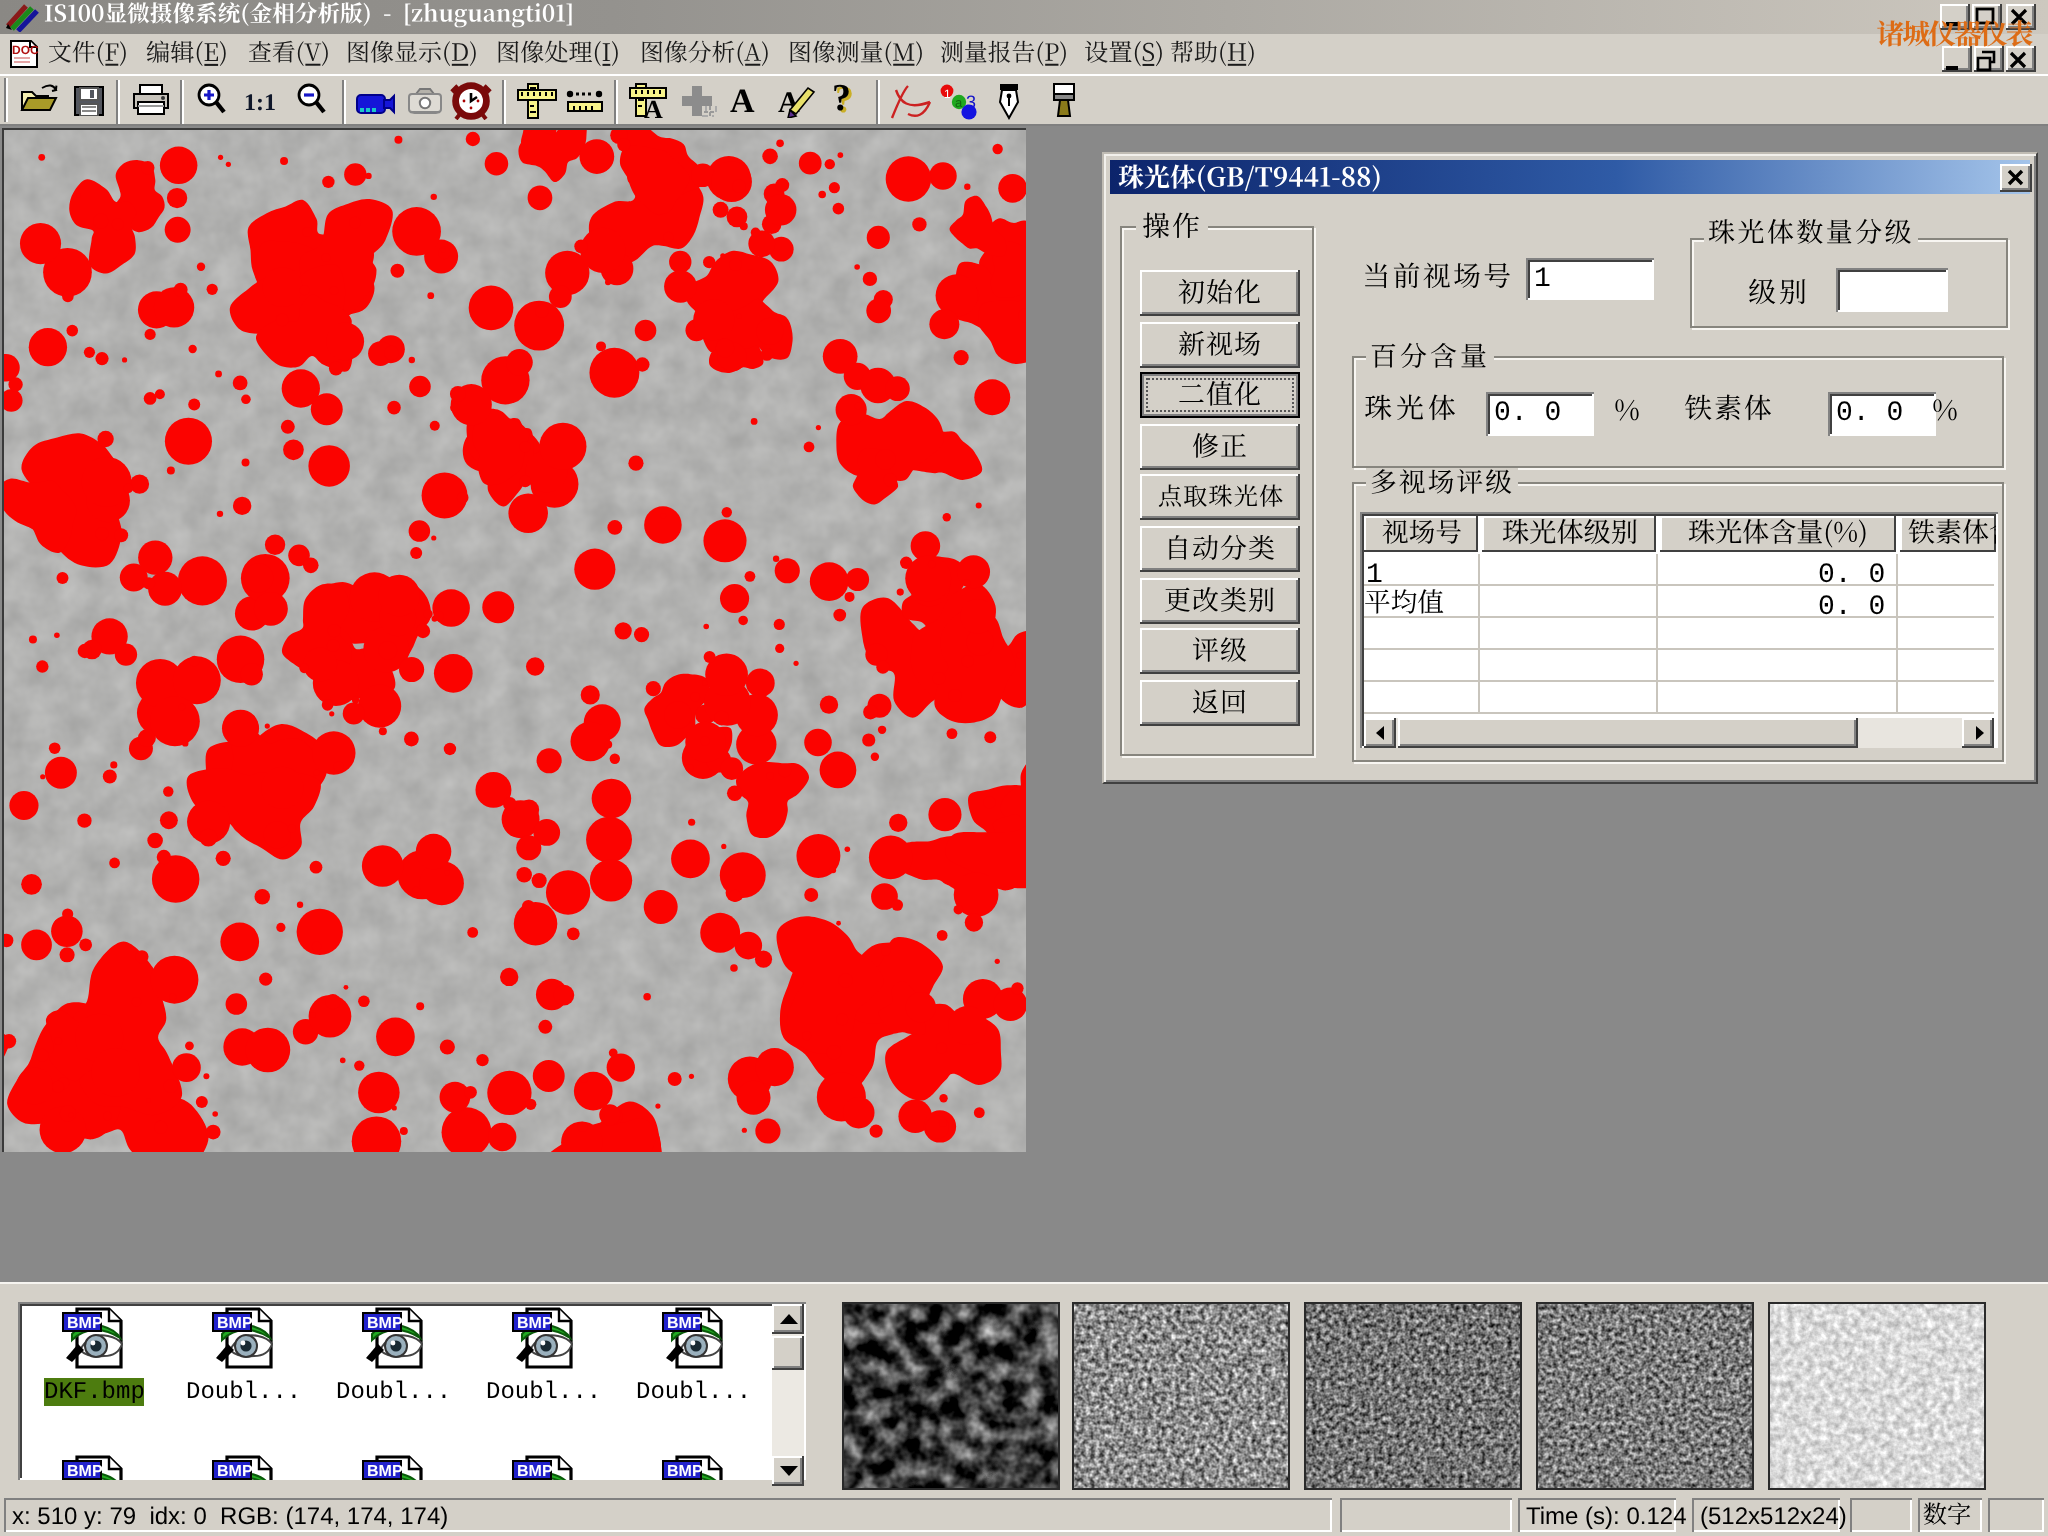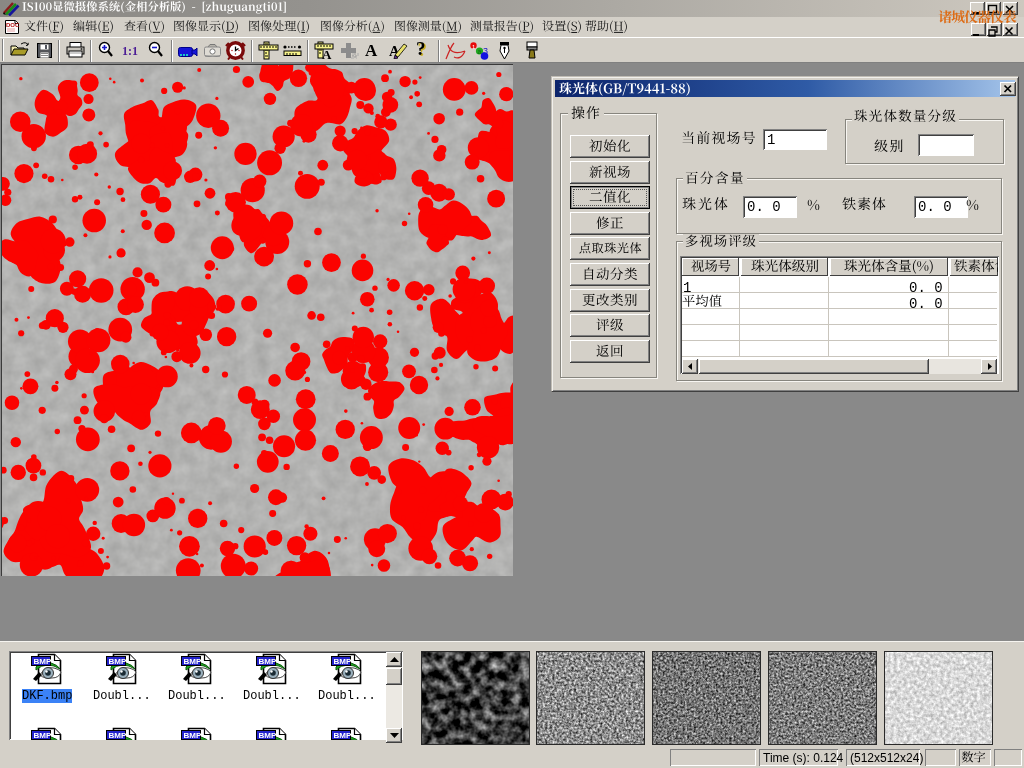--- a/index.html
+++ b/index.html
@@ -233,21 +233,21 @@
     <rect x="3" y="9" width="13" height="6" fill="#fff" stroke="#000"></rect>
     <rect x="3" y="10.5" width="13" height="1" fill="#999"></rect>
     <circle cx="15.5" cy="7" r="1" fill="#333"></circle>
   </svg>
 <div class="ab sep" style="left:90px;top:40px"></div>
 <svg class="ab" style="left:98px;top:41px" width="15" height="18" viewBox="0 0 15 18">
     <circle cx="6.5" cy="6.5" r="5" fill="#fff" stroke="#000" stroke-width="1.4"></circle>
     <path d="M6.5 4 v5 M4 6.5 h5" stroke="#1717c8" stroke-width="1.6"></path>
     <path d="M10 10 L14 15" stroke="#000" stroke-width="2.2"></path>
   </svg>
-<div class="ab" style="left:122px;top:44px;width:16px;height:13px;font-weight:bold;font-size:12px;color:#4c1d95;font-family:'Liberation Serif',serif">1:1</div>
+<div class="ab" style="left:122px;top:44px;width:16px;height:13px;font-weight:bold;font-size:12px;color:#0f172a;font-family:'Liberation Serif',serif">1:1</div>
 <svg class="ab" style="left:148px;top:41px" width="15" height="18" viewBox="0 0 15 18">
     <circle cx="6.5" cy="6.5" r="5" fill="#fff" stroke="#000" stroke-width="1.4"></circle>
     <path d="M4 6.5 h5" stroke="#1717c8" stroke-width="1.6"></path>
     <path d="M10 10 L14 15" stroke="#000" stroke-width="2.2"></path>
   </svg>
 <div class="ab sep" style="left:171px;top:40px"></div>
 <svg class="ab" style="left:178px;top:46px" width="20" height="12" viewBox="0 0 20 12">
     <rect x="0.5" y="1.5" width="14" height="9" rx="2" fill="#1515d8" stroke="#00008a"></rect>
     <path d="M14 4 h3 l2 -2 v8 l-2 -2 h-3 Z" fill="#1515d8" stroke="#00008a"></path>
     <rect x="2" y="8" width="2" height="2" fill="#19c8c8"></rect>
@@ -1183,21 +1183,21 @@
           <path d="M23.5 1.5 v6 h6" fill="#fff" stroke="#000" stroke-width="1.2"></path>
           <path d="M9 22 q5 -9 14 -7 q5 1 7 4 q-2 6 -9 6 q-8 1 -12 -3 Z" fill="#fff" stroke="#444"></path>
           <path d="M5 14 q6 -7 15 -4 q7 2 9 6 q-6 -4 -12 -4 q-7 0 -12 5 Z" fill="#22aa22" stroke="#0a5a0a"></path>
           <circle cx="17" cy="20" r="5.5" fill="#9ab0bd" stroke="#333"></circle>
           <circle cx="17" cy="20" r="2.8" fill="#1a2a33"></circle>
           <circle cx="15.5" cy="18.5" r="1.2" fill="#fff"></circle>
           <path d="M2 26 l6 -7 3 3 -6 6 Z" fill="#000"></path>
           <rect x="0.5" y="3.5" width="19" height="9" fill="#2222cc" stroke="#000"></rect>
           <text x="2.5" y="11" font-size="8" font-weight="bold" fill="#fff" font-family="Liberation Sans">BMP</text>
         </svg></div>
-      <div class="ab" style="left:13px;top:38px;background:#3b82f6;font-family:'Liberation Mono',monospace;font-size:12px;white-space:pre">DKF.bmp</div>
+      <div class="ab" style="left:13px;top:38px;background:#4d7c0f;font-family:'Liberation Mono',monospace;font-size:12px;white-space:pre">DKF.bmp</div>
       <div class="ab" style="left:22px;top:76px"><svg width="33" height="33" viewBox="0 0 33 33">
           <path d="M7.5 1.5 h16 l6 6 v23 h-22 Z" fill="#fff" stroke="#000" stroke-width="1.6"></path>
           <path d="M23.5 1.5 v6 h6" fill="#fff" stroke="#000" stroke-width="1.2"></path>
           <path d="M9 22 q5 -9 14 -7 q5 1 7 4 q-2 6 -9 6 q-8 1 -12 -3 Z" fill="#fff" stroke="#444"></path>
           <path d="M5 14 q6 -7 15 -4 q7 2 9 6 q-6 -4 -12 -4 q-7 0 -12 5 Z" fill="#22aa22" stroke="#0a5a0a"></path>
           <circle cx="17" cy="20" r="5.5" fill="#9ab0bd" stroke="#333"></circle>
           <circle cx="17" cy="20" r="2.8" fill="#1a2a33"></circle>
           <circle cx="15.5" cy="18.5" r="1.2" fill="#fff"></circle>
           <path d="M2 26 l6 -7 3 3 -6 6 Z" fill="#000"></path>
           <rect x="0.5" y="3.5" width="19" height="9" fill="#2222cc" stroke="#000"></rect>
@@ -1361,20 +1361,21 @@
         <filter id="th4" color-interpolation-filters="sRGB" x="0" y="0" width="100%" height="100%">
           <feTurbulence type="fractalNoise" baseFrequency="0.30" numOctaves="3" seed="6"></feTurbulence>
           <feColorMatrix type="matrix" values="0.5 0 0 0 0.60  0.5 0 0 0 0.60  0.5 0 0 0 0.60  0 0 0 0 1"></feColorMatrix>
         </filter>
       </defs>
       <rect width="109" height="94" filter="url(#th4)"></rect>
       <rect x="0.5" y="0.5" width="108" height="93" fill="none" stroke="#2a2a2a"></rect>
     </svg>
   </div>
 <div id="status" class="ab">
+    <div class="statbox" style="left:2px;width:664px">x: 510 y: 79&nbsp;&nbsp;idx: 0&nbsp;&nbsp;RGB: (174, 174, 174)</div>
     <div class="statbox" style="left:670px;width:86px"></div>
     <div class="statbox" style="left:759px;width:79px">Time (s): 0.124</div>
     <div class="statbox" style="left:846px;width:74px">(512x512x24)</div>
     <div class="statbox" style="left:925px;width:31px"></div>
     <div class="statbox" style="left:959px;width:32px;padding-left:2px">
       <svg class="t " style="width:25px;height:14px" viewBox="0 0 25.0 14.4">
         <g fill="#000" transform="translate(0,10.75) scale(0.012500,-0.012500)">
           <path transform="translate(0.0,0)" d="M506 773 418 808C399 753 375 693 357 656L373 646C403 675 440 718 470 757C490 755 502 763 506 773ZM99 797 87 790C117 758 149 703 154 660C210 615 266 731 99 797ZM290 348C319 345 328 354 332 365L238 396C229 372 211 335 191 295H42L51 265H175C149 217 121 168 100 140C158 128 232 104 296 73C237 15 157 -29 52 -61L58 -77C181 -51 272 -8 339 50C371 31 398 11 417 -11C469 -28 489 40 383 95C423 141 452 196 474 259C496 259 506 262 514 271L447 332L408 295H262ZM409 265C392 209 368 159 334 116C293 130 240 143 173 150C196 184 222 226 245 265ZM731 812 624 836C602 658 551 477 490 355L505 346C538 386 567 434 593 487C612 374 641 270 686 179C626 84 538 4 413 -63L422 -77C552 -24 647 43 715 125C763 45 825 -24 908 -78C918 -48 941 -34 970 -30L973 -20C879 28 807 93 751 172C826 284 862 420 880 582H948C962 582 971 587 974 598C941 629 889 671 889 671L841 612H645C665 668 681 728 695 789C717 790 728 799 731 812ZM634 582H806C794 448 768 330 715 229C666 315 632 414 609 522ZM475 684 433 631H317V801C342 805 351 814 353 828L255 838V630L47 631L55 601H225C182 520 115 445 35 389L45 373C129 415 201 468 255 533V391H268C290 391 317 405 317 414V564C364 525 418 468 437 423C504 385 540 517 317 585V601H526C540 601 550 606 552 617C523 646 475 684 475 684Z"></path>
           <path transform="translate(1000.0,0)" d="M437 839 427 832C463 801 498 746 504 701C573 650 636 794 437 839ZM169 733 152 732C157 667 118 609 79 588C56 575 42 554 51 531C63 505 101 505 127 523C156 543 183 586 183 651H836C823 613 802 566 786 534L800 527C839 556 892 604 920 639C941 640 952 642 959 648L880 725L835 681H180C178 697 175 715 169 733ZM864 348 814 286H532V374C555 377 565 385 567 400C633 428 698 466 747 499C767 500 779 502 787 509L708 581L663 536H215L224 506H649C619 473 577 433 535 404L466 411V286H47L56 256H466V23C466 7 460 1 440 1C416 1 294 10 294 10V-6C346 -12 375 -19 393 -30C408 -42 414 -58 419 -78C520 -68 532 -35 532 18V256H927C941 256 951 261 954 272C919 304 864 348 864 348Z"></path>
         </g>

